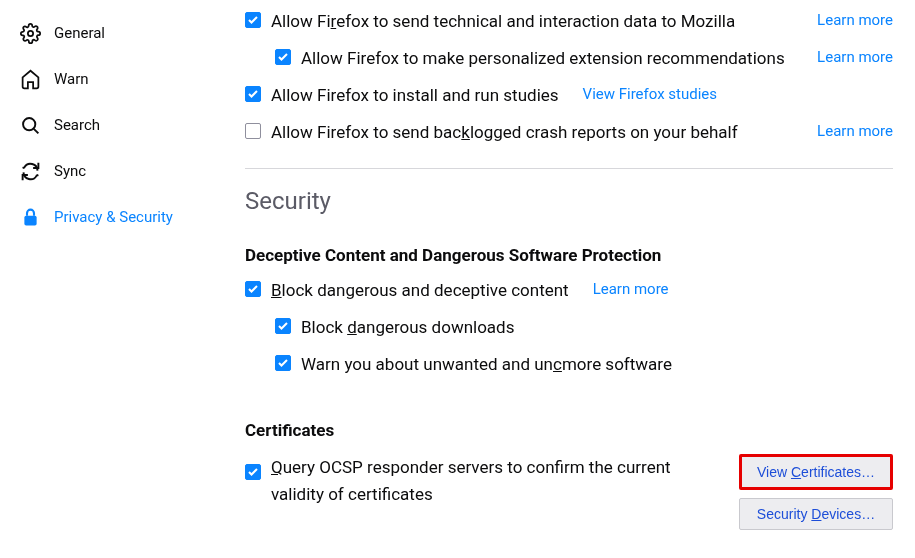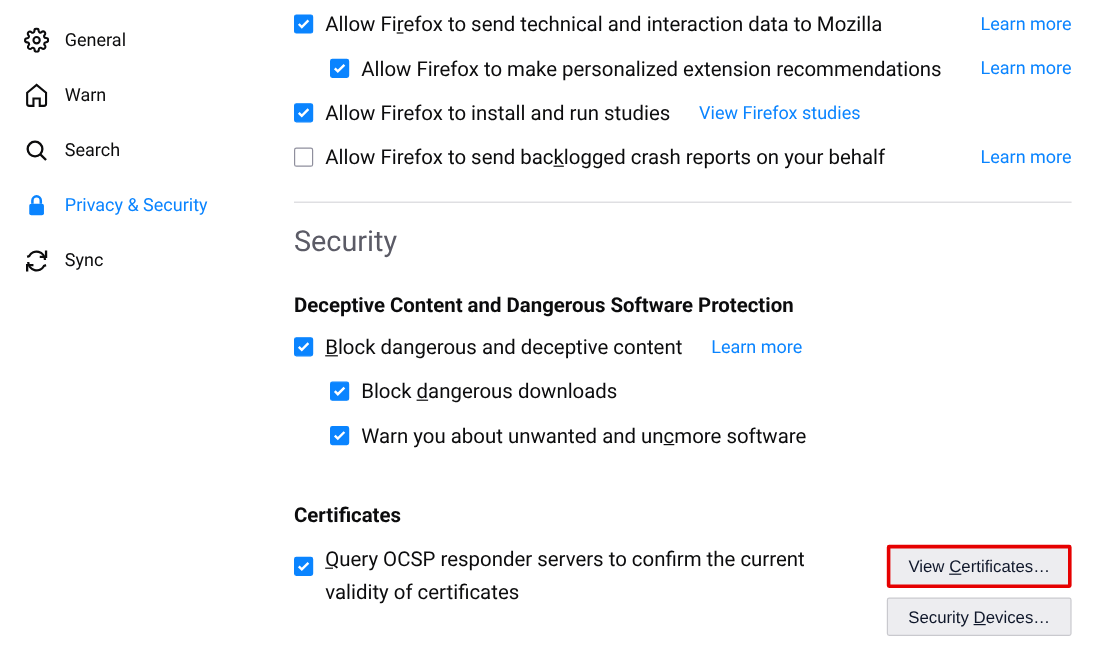--- a/index.html
+++ b/index.html
@@ -137,21 +137,21 @@
       flex-shrink: 0;
     }
     .btn {
       background: #ededf0;
       border: 1px solid #c9c9ce;
       border-radius: 2px;
       padding: 7px 14px;
       font-size: 14px;
       cursor: pointer;
       min-width: 154px;
-      color: #0f172a;
+      color: #1d4ed8;
     }
     .btn.highlight {
       border: 3px solid #e60000;
       background: #ededf0;
     }
     .underline {
       text-decoration: underline;
     }
     .row-flex {
       display: flex;
@@ -181,40 +181,40 @@
     <span>Warn</span>
   </div>
   <div class="sidebar-item">
     <span class="icon">
       <svg viewBox="0 0 24 24" fill="none" stroke="currentColor" stroke-width="2.2">
           <circle cx="10.5" cy="10.5" r="7"></circle>
           <line x1="21" y1="21" x2="15.8" y2="15.8"></line>
         </svg>
     </span>
     <span>Search</span>
-  </div>
-  <div class="sidebar-item active">
-    <span class="icon">
-      <svg viewBox="0 0 24 24" fill="currentColor">
-          <rect x="5" y="10" width="14" height="11" rx="2"></rect>
-          <path d="M8 10V7a4 4 0 1 1 8 0v3" fill="none" stroke="currentColor" stroke-width="2.4"></path>
-        </svg>
-    </span>
-    <span>Privacy &amp; Security</span>
   </div>
   <div class="sidebar-item">
     <span class="icon">
       <svg viewBox="0 0 24 24" fill="none" stroke="currentColor" stroke-width="2.2">
           <path d="M21 2v6h-6"></path>
           <path d="M3 22v-6h6"></path>
           <path d="M20 11A8 8 0 0 0 5 7.3L3 8"></path>
           <path d="M4 13a8 8 0 0 0 15 3.7l2-.7"></path>
         </svg>
     </span>
     <span>Sync</span>
+  </div>
+  <div class="sidebar-item active">
+    <span class="icon">
+      <svg viewBox="0 0 24 24" fill="currentColor">
+          <rect x="5" y="10" width="14" height="11" rx="2"></rect>
+          <path d="M8 10V7a4 4 0 1 1 8 0v3" fill="none" stroke="currentColor" stroke-width="2.4"></path>
+        </svg>
+    </span>
+    <span>Privacy &amp; Security</span>
   </div>
 </div>
 
 <div class="main">
 
   <div class="checkbox-row">
     <div class="checkbox checked">
       <svg viewBox="0 0 24 24" fill="none" stroke-width="4">
           <polyline points="4 12 9 17 20 6"></polyline>
         </svg>

